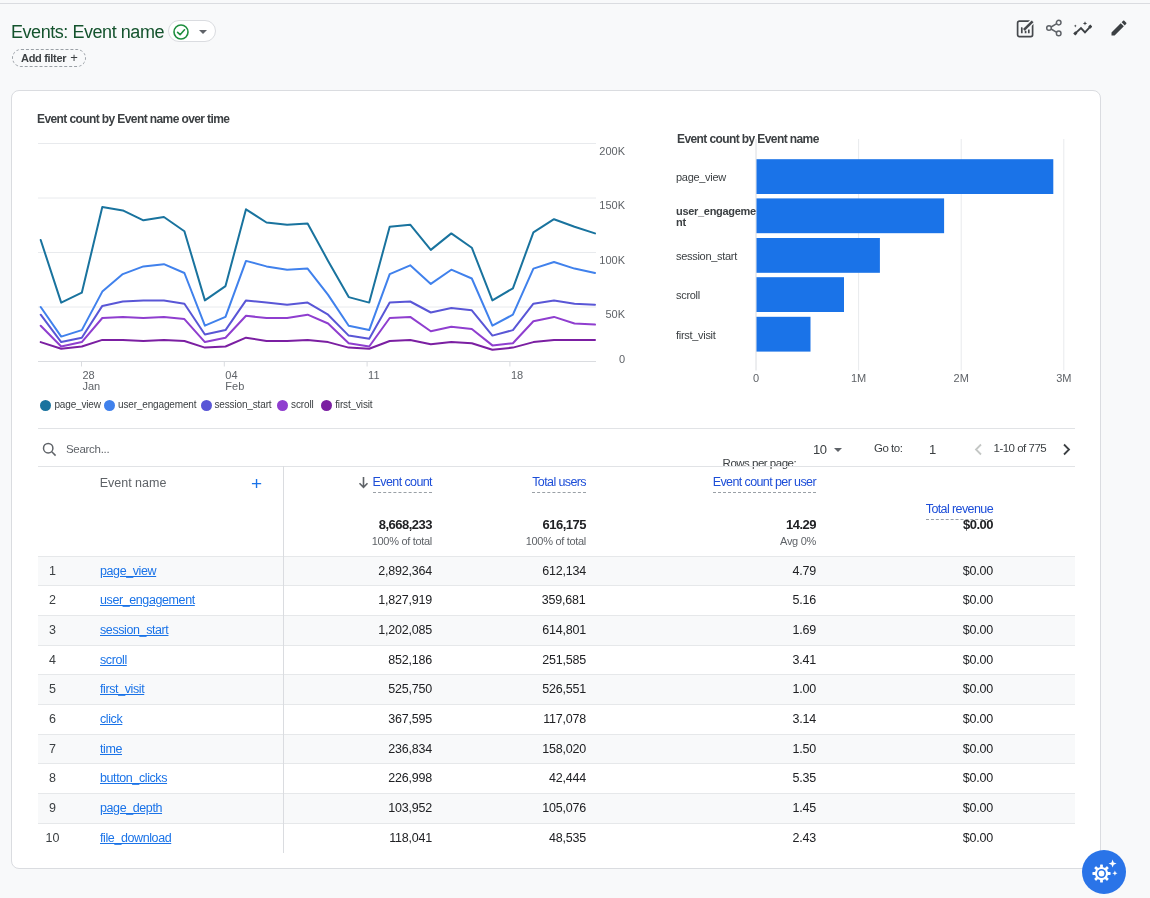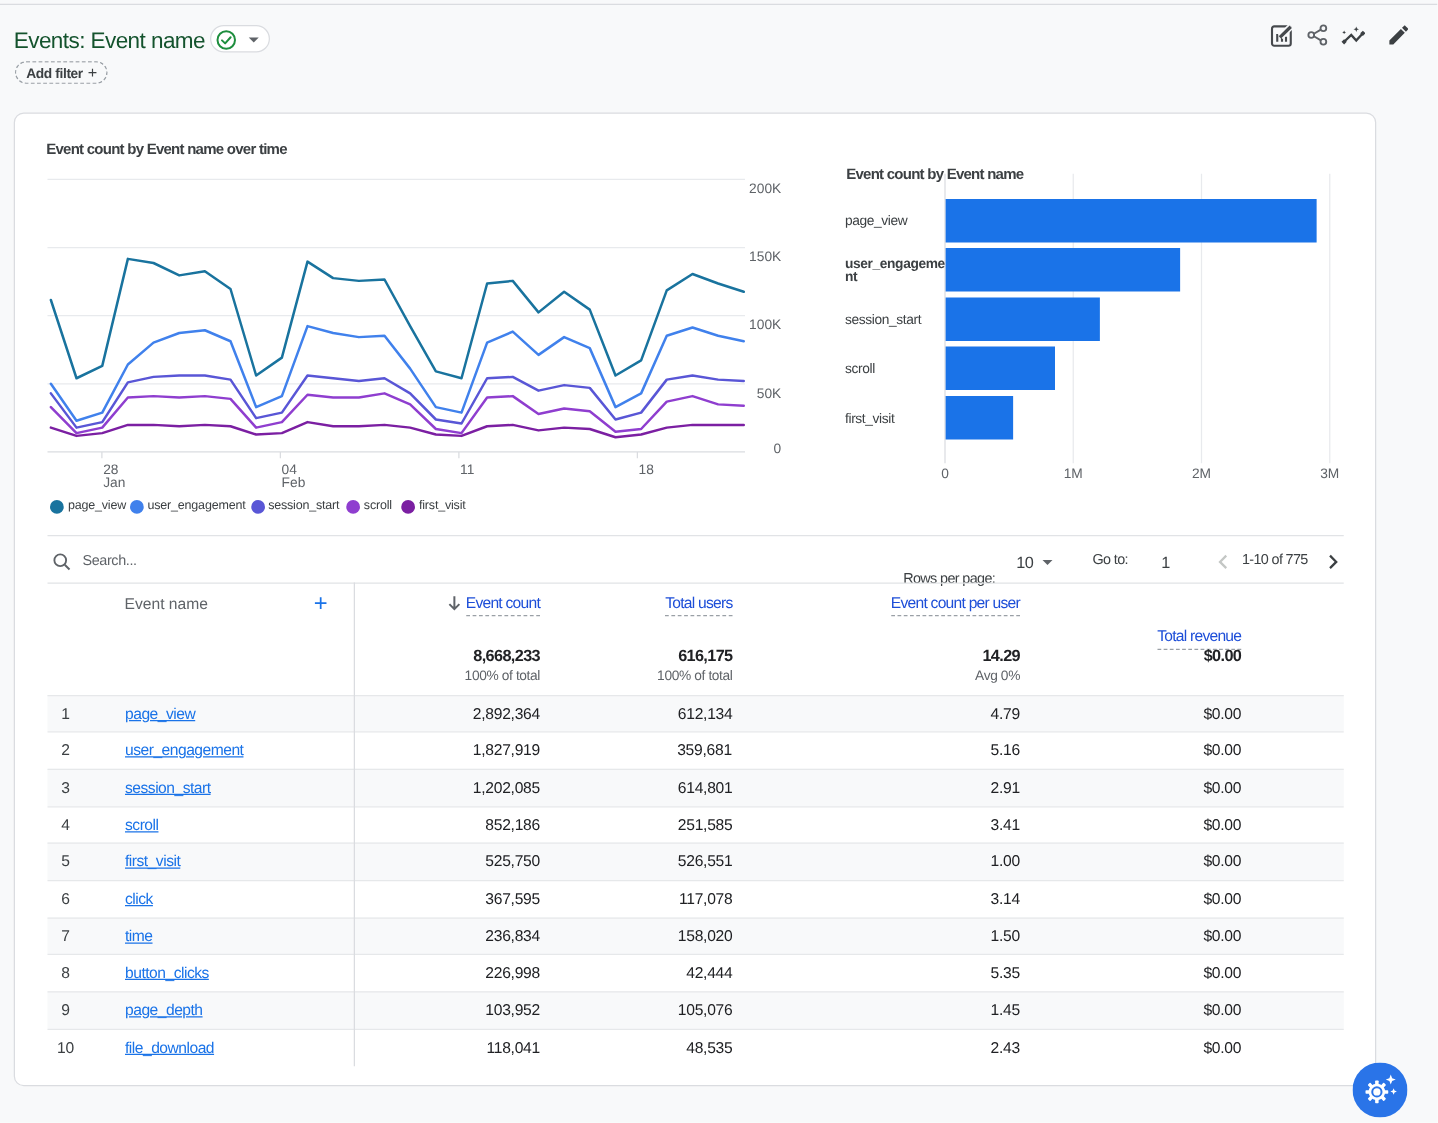--- a/index.html
+++ b/index.html
@@ -186,21 +186,21 @@
       <div class="v" style="left:224.5px;">1,827,919</div>
       <div class="v" style="left:378px;padding-left:16px;">359,681</div>
       <div class="v" style="left:608.5px;">5.16</div>
       <div class="v" style="left:785.5px;">$0.00</div>
     </div>
 <div class="row odd">
       <div class="num">3</div>
       <a>session_start</a>
       <div class="v" style="left:224.5px;">1,202,085</div>
       <div class="v" style="left:378.5px;">614,801</div>
-      <div class="v" style="left:608.5px;">2.91</div>
+      <div class="v" style="left:608.5px;">1.69</div>
       <div class="v" style="left:785.5px;">$0.00</div>
     </div>
 <div class="row">
       <div class="num">4</div>
       <a>scroll</a>
       <div class="v" style="left:224.5px;">852,186</div>
       <div class="v" style="left:378.5px;">251,585</div>
       <div class="v" style="left:608.5px;">3.41</div>
       <div class="v" style="left:785.5px;">$0.00</div>
     </div>

